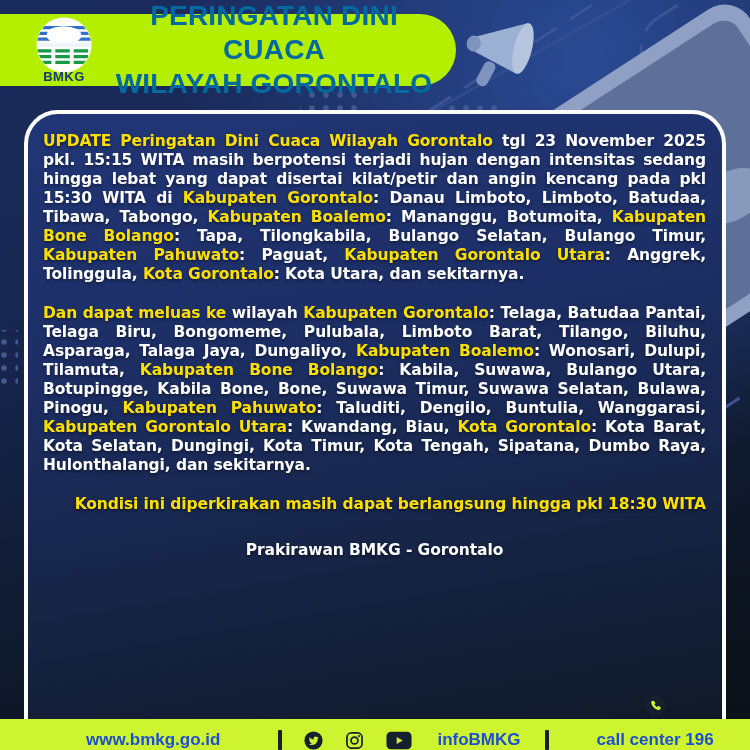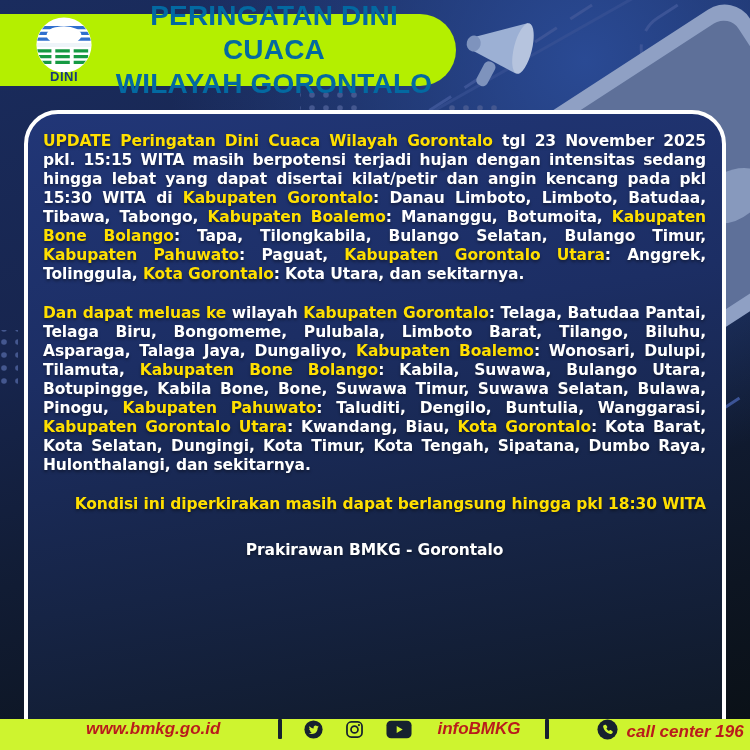--- a/index.html
+++ b/index.html
@@ -35,30 +35,30 @@
     line-height:19px;margin:0 0 20px 0;letter-spacing:-.1px;
     text-shadow:0 2px 3px rgba(0,0,0,.4);
   }
   .para .hl{color:#ffdf00;}
   .para.duration{text-align:right;margin-bottom:27px;}
   .para.signature{text-align:center;}
 
   
   .footer{
     position:absolute;left:0;bottom:0;width:750px;height:31px;background:#cef42f;
-    display:flex;align-items:flex-start;z-index:3;
-    color:#b91c1c;font-family:"Liberation Sans",sans-serif;font-weight:700;font-size:17px;font-style:italic;
+    display:flex;align-items:flex-end;z-index:3;
+    color:#1d4ed8;font-family:"Liberation Sans",sans-serif;font-weight:700;font-size:17px;
   }
   .site{margin-left:86px;}
   .fsep{width:4px;height:20px;background:#16212f;border-radius:1px;margin-left:58px;}
   .social{display:flex;align-items:center;gap:22px;margin-left:22px;}
   .social .icon{display:flex;}
   .social-handle{margin-left:3px;font-weight:400;font-family:"Liberation Sans",sans-serif;font-weight:700;}
   .fsep2{width:4px;height:20px;background:#16212f;border-radius:1px;margin-left:24px;}
-  .call{display:flex;align-items:center;gap:9px;margin-left:48px;}
+  .call{display:flex;align-items:center;gap:9px;margin-left:48px;flex-direction:column;}
 </style>
 </head>
 <body>
 
 <div class="poster">
 
   <svg class="bg" viewBox="0 0 750 750">
     <defs>
       <pattern id="dotp" width="14" height="13" patternUnits="userSpaceOnUse">
         <circle cx="4" cy="4" r="2.8" fill="#44578f"></circle>
@@ -99,21 +99,21 @@
           </defs>
         <circle cx="30" cy="30" r="28.5" fill="#ffffff"></circle>
         <g clip-path="url(#lc)">
           <path d="M2,12 h56 M2,18 h56 M2,24 h56" stroke="#2f6fce" stroke-width="3.4" fill="none"></path>
           <ellipse cx="30" cy="20" rx="18" ry="9.5" fill="#ffffff"></ellipse>
           <ellipse cx="22" cy="17" rx="8" ry="5" fill="#ffffff"></ellipse>
           <path d="M2,36 h56 M2,42 h56 M2,48 h56" stroke="#169a43" stroke-width="3.4" stroke-dasharray="15 4" fill="none"></path>
           <path d="M2,30 h56" stroke="#eef4f9" stroke-width="4" fill="none"></path>
         </g>
       </svg>
-      <div class="logo-text">DINI</div>
+      <div class="logo-text">BMKG</div>
     </div>
     <div class="title">
       <div>PERINGATAN DINI CUACA</div>
       <div>WILAYAH GORONTALO</div>
     </div>
   </header>
 
   <main class="panel">
     <div id="paragraphs">
         <p class="para lead"><span class="hl">UPDATE Peringatan Dini Cuaca Wilayah Gorontalo</span><span class="txt"> tgl 23 November 2025 pkl. 15:15 WITA masih berpotensi terjadi hujan dengan intensitas sedang hingga lebat yang dapat disertai kilat/petir dan angin kencang pada pkl 15:30 WITA di </span><span class="hl">Kabupaten Gorontalo</span><span class="txt">: Danau Limboto, Limboto, Batudaa, Tibawa, Tabongo, </span><span class="hl">Kabupaten Boalemo</span><span class="txt">: Mananggu, Botumoita, </span><span class="hl">Kabupaten Bone Bolango</span><span class="txt">: Tapa, Tilongkabila, Bulango Selatan, Bulango Timur, </span><span class="hl">Kabupaten Pahuwato</span><span class="txt">: Paguat, </span><span class="hl">Kabupaten Gorontalo Utara</span><span class="txt">: Anggrek, Tolinggula, </span><span class="hl">Kota Gorontalo</span><span class="txt">: Kota Utara, dan sekitarnya.</span></p>

